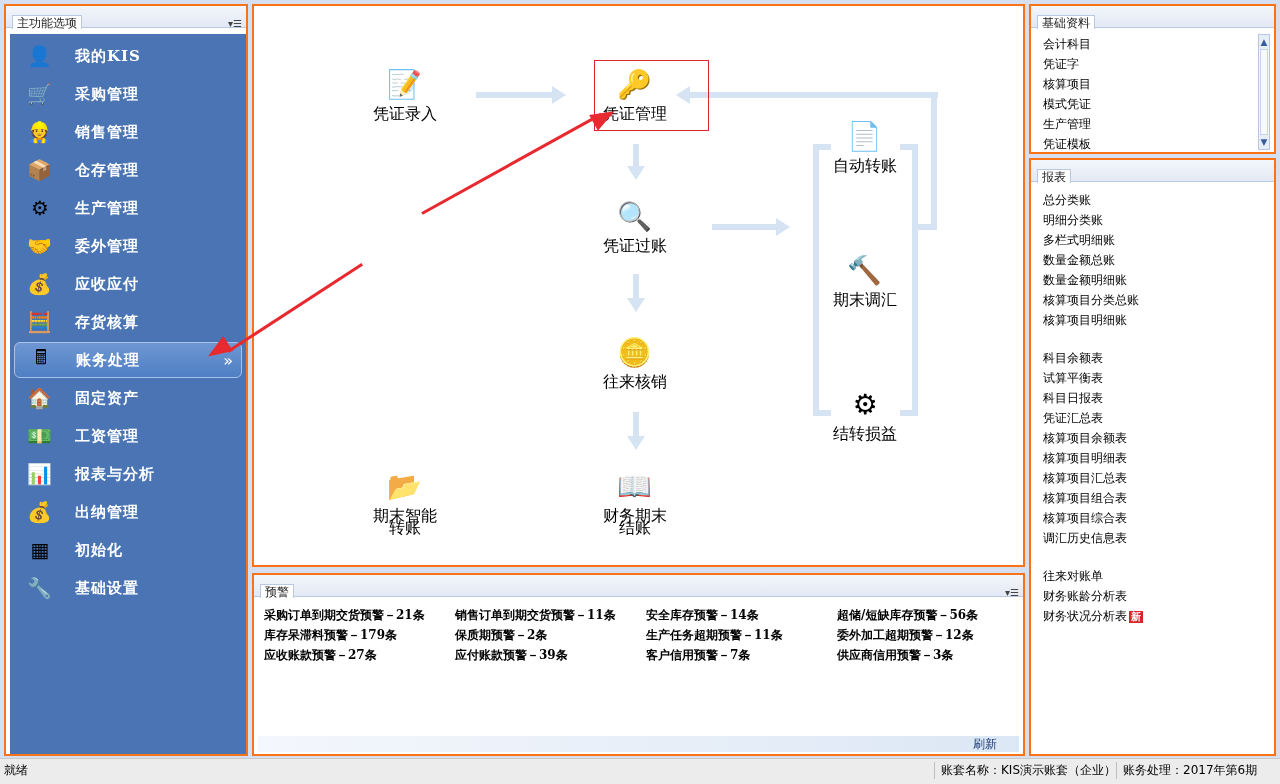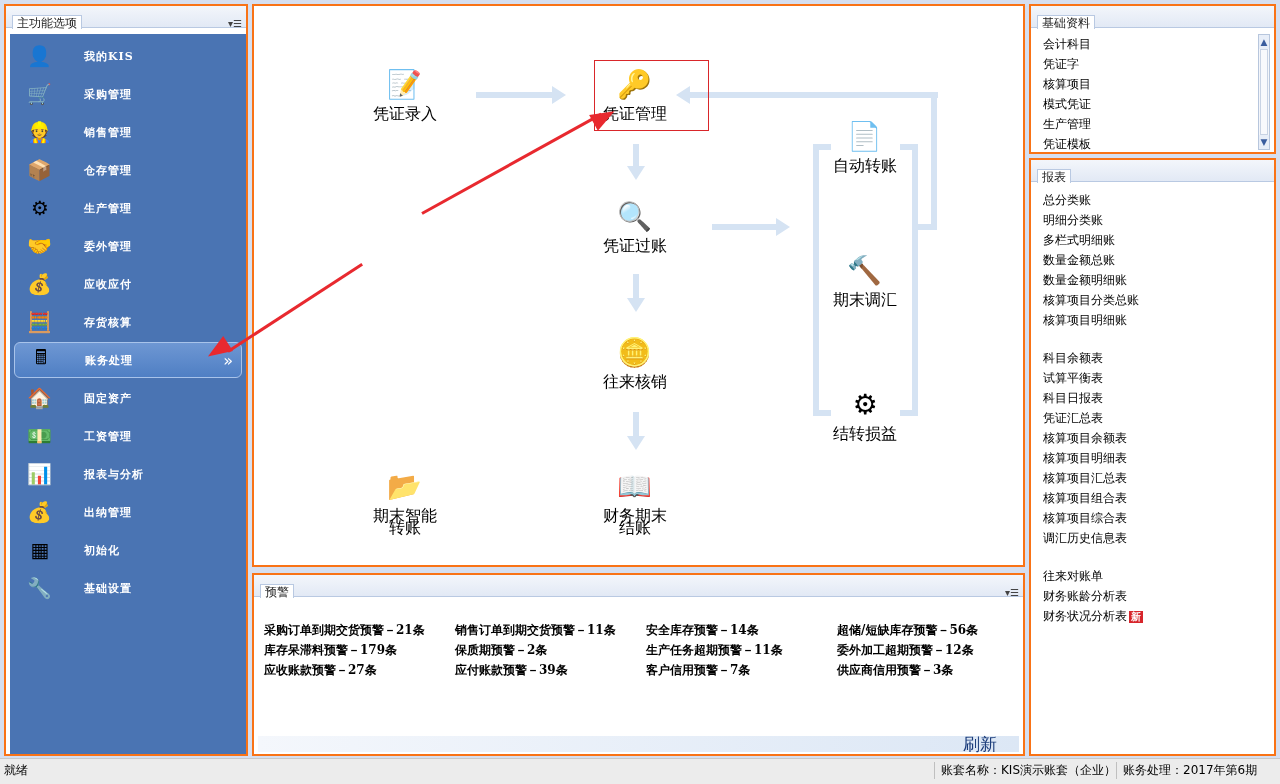--- a/index.html
+++ b/index.html
@@ -7,39 +7,39 @@
 .panel{position:absolute;background:#fff;border:2px solid #f97316}
 .panel-head{height:22px;background:linear-gradient(#f3f6fb,#e2e9f5);border-bottom:1px solid #b9c9e2;position:relative}
 .tab{position:absolute;left:6px;top:9px;height:14px;padding:0 4px;border:1px solid #b9c9e2;border-bottom:none;background:#fff;font-size:12px;line-height:14px;color:#222}
 .menu-ctl{position:absolute;right:4px;top:12px;font-size:10px;color:#444}
 
 #left{left:4px;top:4px;width:244px;height:752px}
 #left .nav{position:absolute;left:4px;top:28px;width:236px;height:720px;background:#4a74b3}
 .nav-item{position:absolute;left:4px;width:228px;height:36px;display:flex;align-items:center;cursor:pointer}
 .nav-item.active{background:linear-gradient(#6e97d3,#4f7fc4);border:1px solid #a8c3ea;border-radius:6px}
 .nav-icon{width:32px;height:32px;margin-left:10px;border-radius:4px;display:flex;align-items:center;justify-content:center;font-size:20px}
-.nav-label{margin-left:28px;color:#fff;font-weight:bold;font-size:11px;font-family:"DejaVu Serif","Liberation Serif",serif;letter-spacing:1px}
+.nav-label{margin-left:19px;color:#fff;font-weight:bold;font-size:15px;font-family:"DejaVu Serif","Liberation Serif",serif;letter-spacing:1px}
 .nav-chev{position:absolute;right:8px;color:#fff;font-size:16px}
 
 #center{left:252px;top:4px;width:773px;height:563px}
 .flow-node{position:absolute;width:90px;text-align:center;cursor:pointer}
 .flow-icon{width:44px;height:40px;margin:0 auto 4px;display:flex;align-items:center;justify-content:center;font-size:28px}
 .flow-label{font-size:16px;line-height:12px;color:#000}
 .arrow-h{position:absolute;height:6px;background:#d5e3f3}
 .arrow-v{position:absolute;width:6px;background:#d5e3f3}
 .tri-r{position:absolute;width:0;height:0;border-top:9px solid transparent;border-bottom:9px solid transparent;border-left:14px solid #d5e3f3}
 .tri-l{position:absolute;width:0;height:0;border-top:9px solid transparent;border-bottom:9px solid transparent;border-right:14px solid #d5e3f3}
 .tri-d{position:absolute;width:0;height:0;border-left:9px solid transparent;border-right:9px solid transparent;border-top:14px solid #d5e3f3}
 .bracket{position:absolute;border:6px solid #d5e3f3}
 .highlight{position:absolute;border:1px solid #d9262a}
 
 #warn{left:252px;top:573px;width:773px;height:183px}
-.warn-grid{position:absolute;left:10px;top:47px;display:grid;grid-template-columns:191px 191px 191px 191px;row-gap:4px}
+.warn-grid{position:absolute;left:10px;top:32px;display:grid;grid-template-columns:191px 191px 191px 191px;row-gap:4px}
 .warn-item{font-weight:bold;font-size:12px;font-family:"DejaVu Serif","Liberation Serif",serif;line-height:16px;white-space:nowrap;cursor:pointer}
-.refresh-bar{position:absolute;left:4px;right:4px;bottom:2px;height:16px;background:linear-gradient(90deg,#f4f7fc,#dce7f5);text-align:right;padding-right:22px;font-size:17px;line-height:16px;color:#1a3b7a}
+.refresh-bar{position:absolute;left:4px;right:4px;bottom:2px;height:16px;background:linear-gradient(90deg,#f4f7fc,#dce7f5);text-align:right;padding-right:22px;font-size:12px;line-height:16px;color:#1a3b7a}
 
 #basic{left:1029px;top:4px;width:247px;height:150px}
 #report{left:1029px;top:158px;width:247px;height:598px}
 .list{position:absolute;left:12px;top:32px}
 .list-item{height:20px;line-height:20px;font-size:12px;cursor:pointer;white-space:nowrap}
 .list-gap{height:18px}
 .new-badge{display:inline-block;background:#d7252b;color:#fff;font-size:10px;line-height:12px;padding:0 2px;margin-left:2px;font-weight:bold}
 .vscroll{position:absolute;right:4px;top:28px;width:12px;height:116px;border:1px solid #b7c6dd;background:#f4f6fa}
 .vscroll .btn{height:14px;font-size:9px;text-align:center;line-height:14px;color:#3a5d9e;background:#e8eef8}
 

